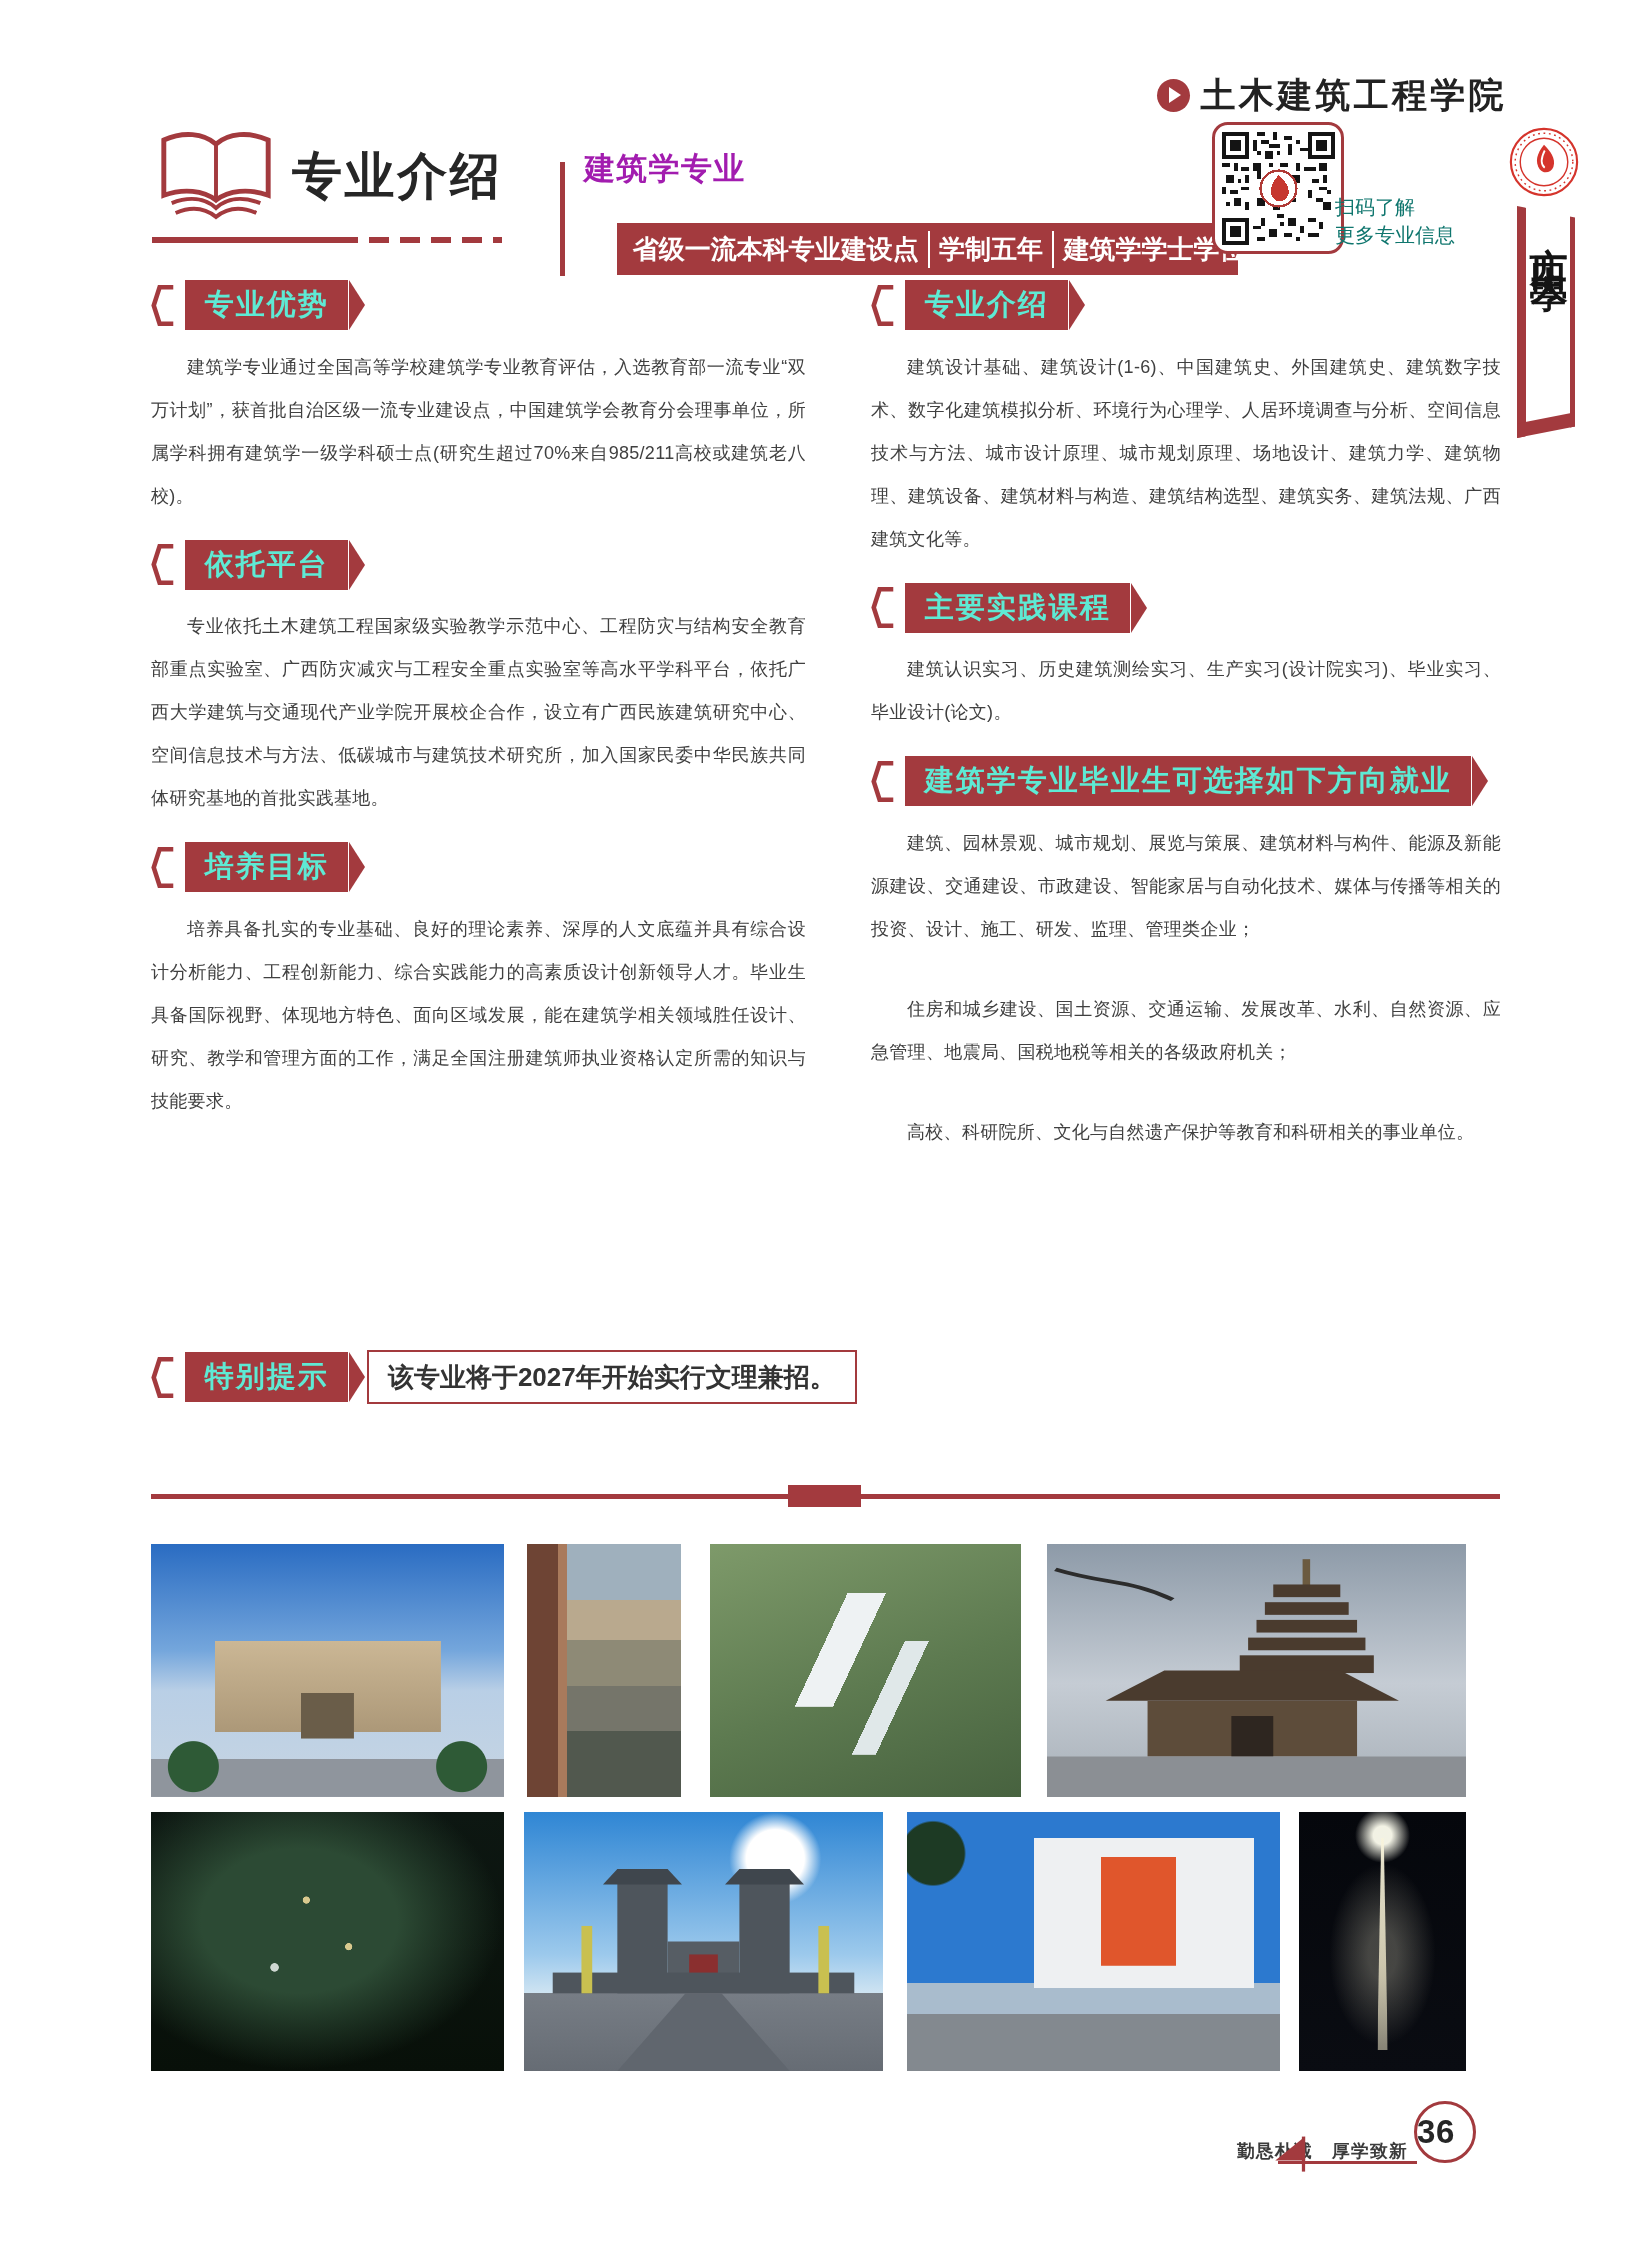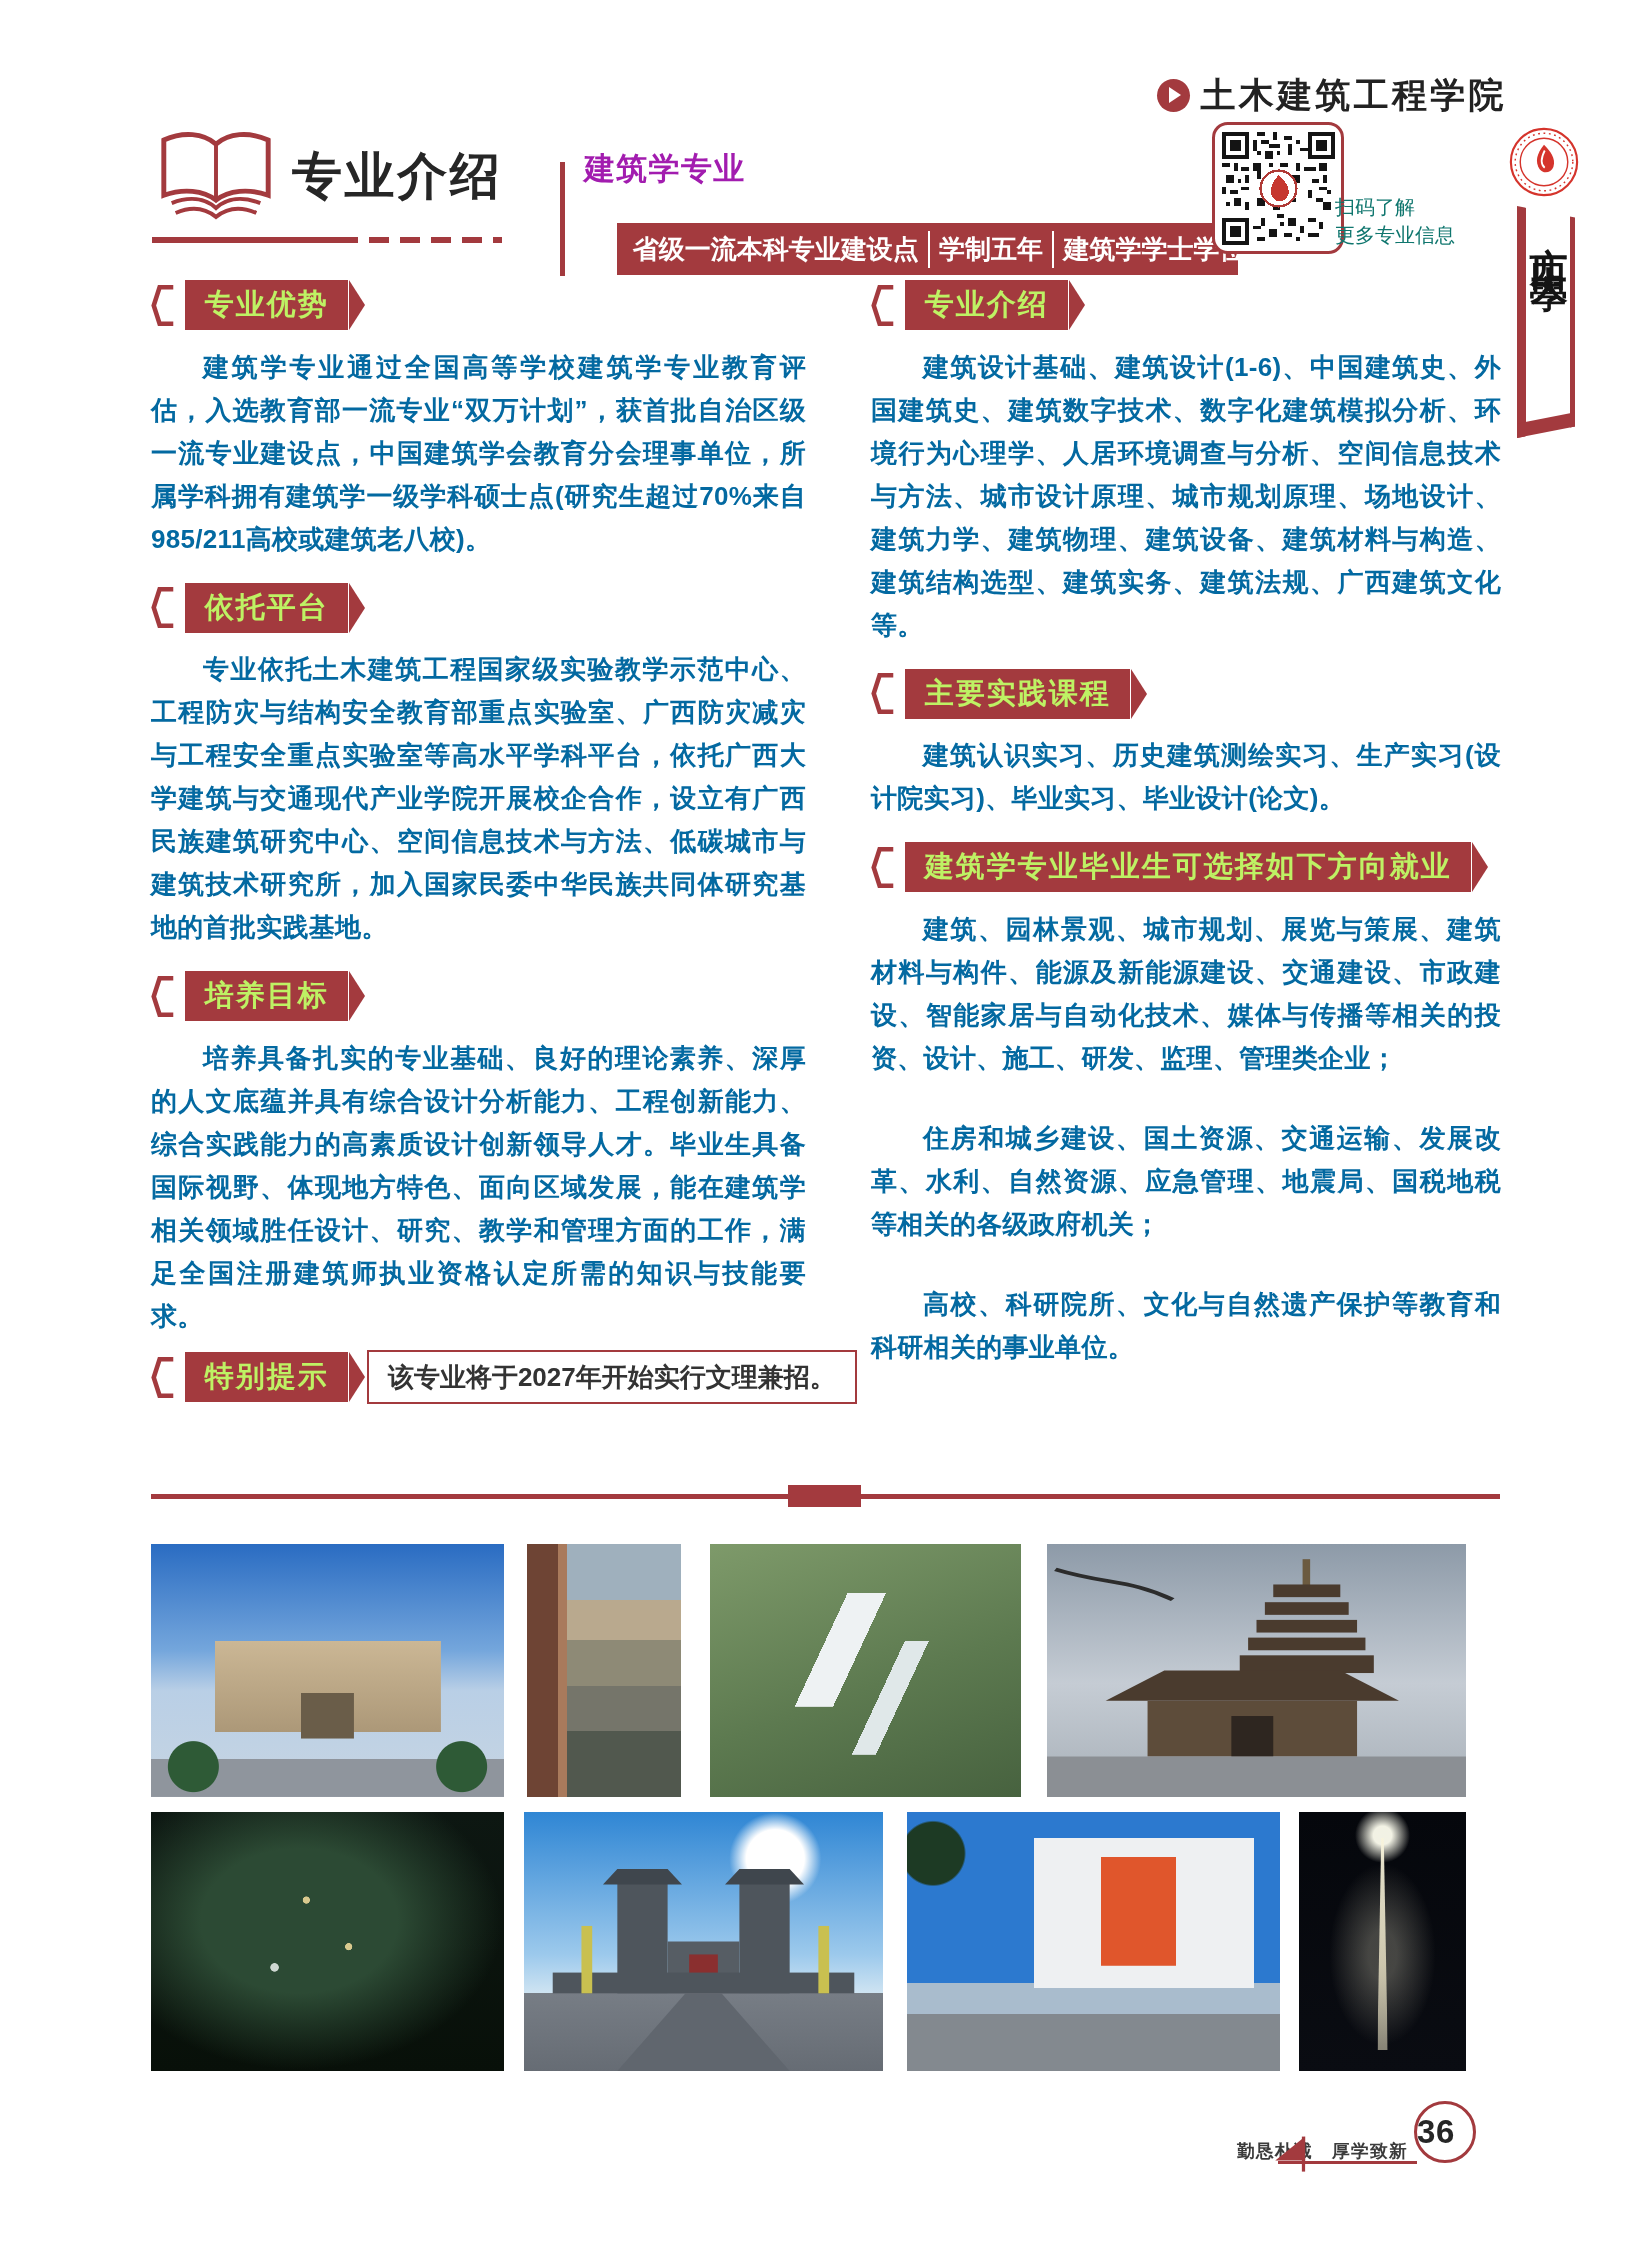--- a/index.html
+++ b/index.html
@@ -48,27 +48,27 @@
     writing-mode:vertical-rl; font-family:"Liberation Serif","DejaVu Serif",serif;
     font-size:38px; font-weight:600; letter-spacing:9.2px; color:#141414; }
 
   
   .sec-head { display:flex; align-items:center; height:50px; }
   .arrow-left { flex:0 0 auto; width:25px; height:43px; margin-right:9.2px; }
   .sec-banner { position:relative; background:#A33A3E; height:50px; display:flex; align-items:center;
     padding:0 19.6px; }
   .sec-banner::after { content:""; position:absolute; right:-16.4px; top:0;
     border-top:25px solid transparent; border-bottom:25px solid transparent; border-left:16.4px solid #A33A3E; }
-  .sec-banner .t { color:#bef264; font-size:29px; font-weight:bold; letter-spacing:2px; white-space:nowrap; }
+  .sec-banner .t { color:#5eead4; font-size:29px; font-weight:bold; letter-spacing:2px; white-space:nowrap; }
 
   .col { position:absolute; top:280px; }
   .col-left  { left:151px;  width:655px; }
   .col-right { left:871px; width:630px; }
-  .sec-body { margin:15.7px 0 22px 0; font-size:26px; line-height:43px; color:#0369a1;
-    font-weight:700; text-align:justify; text-indent:2em; letter-spacing:0.3px; }
+  .sec-body { margin:15.7px 0 22px 0; font-size:18px; line-height:43px; color:#404040;
+    font-weight:400; text-align:justify; text-indent:2em; letter-spacing:0.3px; }
   .col-right .sec-body p { margin:0 0 37px 0; }
   .col-right .sec-body p:last-child { margin-bottom:0; }
 
   
   .notice-row { position:absolute; left:151px; top:1350px; width:706px; display:flex; align-items:center; }
   .notice-box { flex:1; height:54px; box-sizing:border-box; border:2.6px solid #A33A3E; margin-left:18.3px;
     display:flex; align-items:center; justify-content:center; font-size:26px; font-weight:600; color:#333; }
 
   
   .divider-line { position:absolute; left:151px; top:1494px; width:1349px; height:4.6px; background:#A33A3E; }

